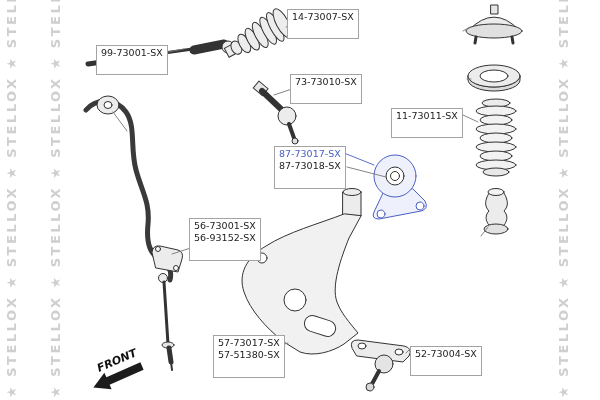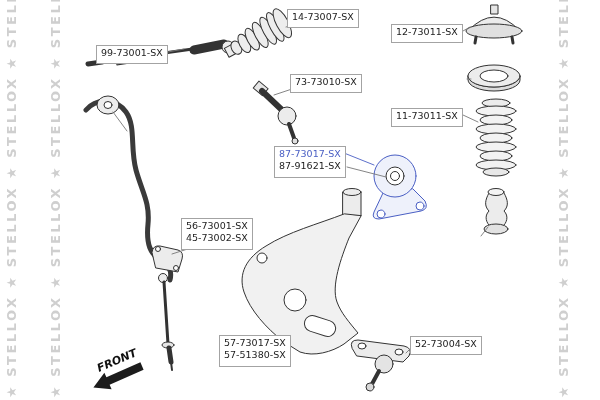--- a/index.html
+++ b/index.html
@@ -1,20 +1,20 @@
 <!DOCTYPE html>
 <html style="--c-highlight: #4a5fc4; --c-watermark: #cfcfcf; --c-line: #333333;"><head>
 <meta charset="utf-8">
 <style>
   html,body{margin:0;padding:0}
   body{width:600px;height:400px;position:relative;overflow:hidden;background:#fff;
        font-family:"DejaVu Sans", sans-serif}
   #stage{position:absolute;inset:0;width:600px;height:400px}
   svg{position:absolute;inset:0;display:block}
-  .label{position:absolute;border:1px solid #a3a3a3;background:#fff;padding:1px 4px 4px;
+  .label{position:absolute;border:1px solid #a3a3a3;background:#fff;padding:1px 4px 15px;
          font-size:9.5px;line-height:1.3;color:#1c1c1c;white-space:nowrap;z-index:2}
   .pair div{padding:0}
   .hl{color:var(--c-highlight,#4a5fc4)}
   .wm{font-weight:bold;font-size:13px;fill:var(--c-watermark,#cfcfcf);letter-spacing:2.5px}
   .front-text{font-style:italic;font-weight:bold;font-size:11px;fill:#101010}
 </style>
 </head>
 <body>
 
 <div id="stage">
@@ -157,35 +157,34 @@
     </g>
 
     <g>
       <path d="M140.4,362.3 L143.6,369.7 L109.6,384.7 L111.6,389.2 L93.4,387.5 L104.4,372.8 L106.4,377.3 Z" fill="#1c1c1c"></path>
       <text class="front-text" transform="translate(99,372) rotate(-23)">FRONT</text>
     </g>
   </svg>
 
   <div class="label" style="left:96px;top:45px">99-73001-SX</div>
   <div class="label" style="left:287px;top:9px">14-73007-SX</div>
-  <div class="label" style="left:391px;top:24px">12-73011-SX</div>
   <div class="label" style="left:290px;top:74px">73-73010-SX</div>
   <div class="label" style="left:391px;top:108px">11-73011-SX</div>
 
   <div class="label pair" style="left:274px;top:146px">
     <div class="hl">87-73017-SX</div>
-    <div>87-91621-SX</div>
+    <div>87-73018-SX</div>
   </div>
 
-  <div class="label pair" style="left:181px;top:218px">
+  <div class="label pair" style="left:189px;top:218px">
     <div>56-73001-SX</div>
-    <div>45-73002-SX</div>
+    <div>56-93152-SX</div>
   </div>
 
 
-  <div class="label pair" style="left:219px;top:335px">
+  <div class="label pair" style="left:213px;top:335px">
     <div>57-73017-SX</div>
     <div>57-51380-SX</div>
   </div>
 
-  <div class="label" style="left:410px;top:336px">52-73004-SX</div>
+  <div class="label" style="left:410px;top:346px">52-73004-SX</div>
 
 </div>
 
 </body></html>

